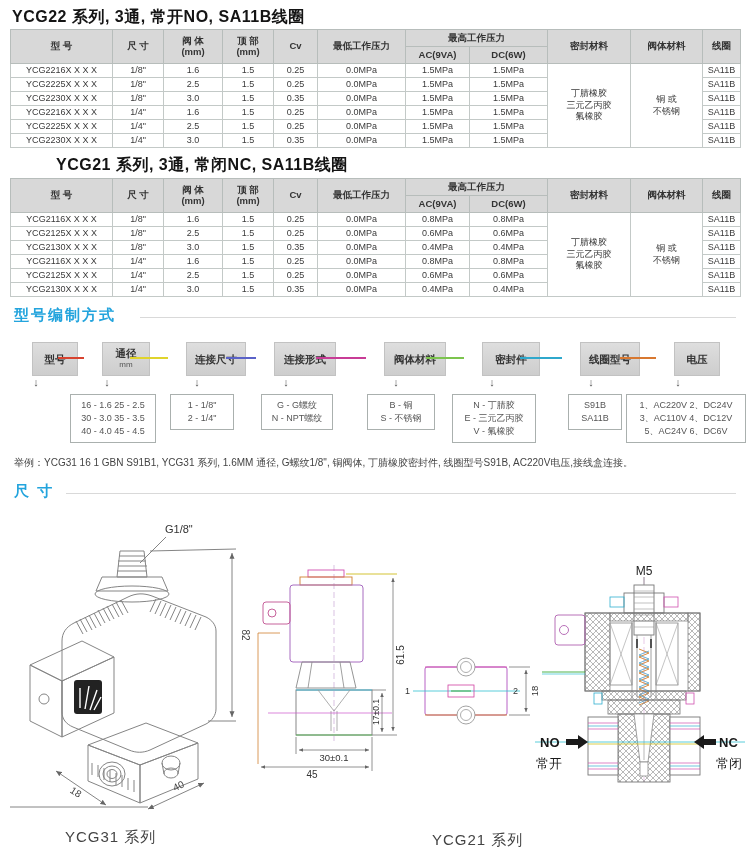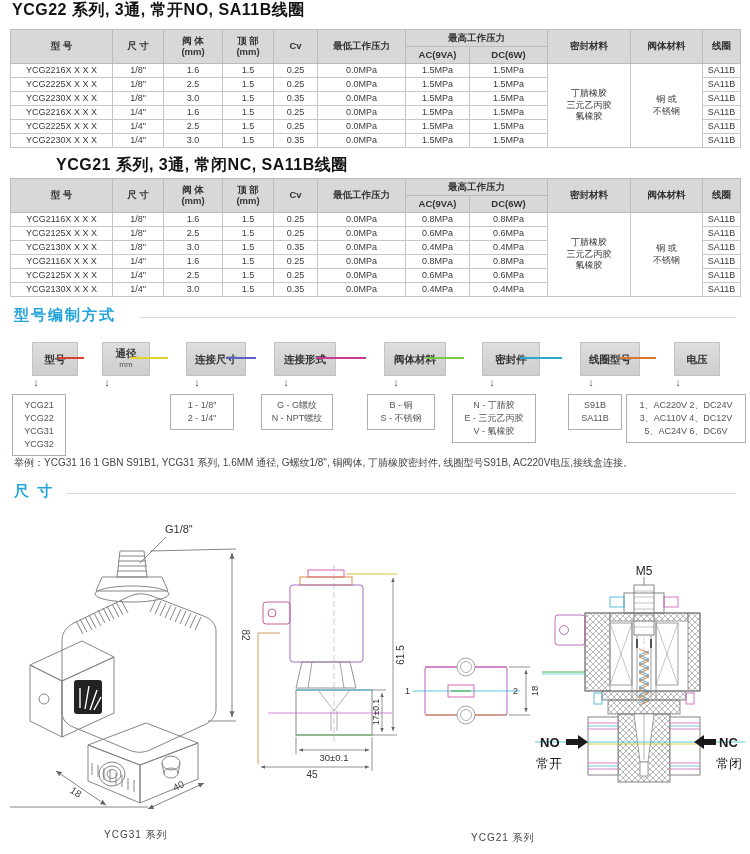--- a/index.html
+++ b/index.html
@@ -21,27 +21,27 @@
       border:1px solid #c2c2c2;display:flex;flex-direction:column;align-items:center;
       justify-content:center;font-size:10.5px;font-weight:bold;color:#333;text-align:center;line-height:11px;margin-left:18px;}
   .fbox small{font-size:8px;font-weight:normal;color:#555;}
   .fconn{position:absolute;top:23px;height:2px;}
   .farrow{position:absolute;top:42px;width:10px;text-align:center;font-size:11px;color:#555;}
   .fopt{position:absolute;top:60px;background:#fff;border:1px solid #aab0ae;font-size:9px;
       color:#555;text-align:center;white-space:pre-line;line-height:13px;padding:4px 2px;}
   #example{left:14px;top:456px;width:730px;font-size:10px;color:#444;}
   
   #drawings{left:0;top:505px;width:750px;height:349px;}
-  .cap{position:absolute;font-size:10px;color:#444;letter-spacing:1px;margin-left:39px;}
+  .cap{position:absolute;font-size:15px;color:#444;letter-spacing:1px;}
   svg text{font-family:"Liberation Sans","DejaVu Sans",sans-serif;}
 </style>
 </head>
 <body>
 
-<div class="abs sec-title" style="left:12px;top:0;">YCG22 系列, 3通, 常开NO, SA11B线圈</div>
+<div class="abs sec-title" style="left:12px;top:7px;">YCG22 系列, 3通, 常开NO, SA11B线圈</div>
 
 <table class="spec abs" style="left:10px;top:29px;">
   <colgroup>
       <col style="width:102px">
       <col style="width:51px">
       <col style="width:59px">
       <col style="width:51px">
       <col style="width:44px">
       <col style="width:88px">
       <col style="width:64px">
@@ -296,24 +296,23 @@
 
   <div class="farrow" style="left:31px;">↓</div>
   <div class="farrow" style="left:102px;">↓</div>
   <div class="farrow" style="left:192px;">↓</div>
   <div class="farrow" style="left:281px;">↓</div>
   <div class="farrow" style="left:391px;">↓</div>
   <div class="farrow" style="left:487px;">↓</div>
   <div class="farrow" style="left:586px;">↓</div>
   <div class="farrow" style="left:673px;">↓</div>
 
-  <div class="fopt" style="left:12px;width:48px;">YCG21
-YCG22
-YCG31
-YCG32</div>
+  <div class="fopt" style="left:70px;width:80px;">16 - 1.6  25 - 2.5
+30 - 3.0  35 - 3.5
+40 - 4.0  45 - 4.5</div>
   <div class="fopt" style="left:170px;width:58px;">1 - 1/8"
 2 - 1/4"</div>
   <div class="fopt" style="left:261px;width:66px;">G - G螺纹
 N - NPT螺纹</div>
   <div class="fopt" style="left:367px;width:62px;">B - 铜
 S - 不锈钢</div>
   <div class="fopt" style="left:452px;width:78px;">N - 丁腈胶
 E - 三元乙丙胶
 V - 氟橡胶</div>
   <div class="fopt" style="left:568px;width:48px;">S91B

